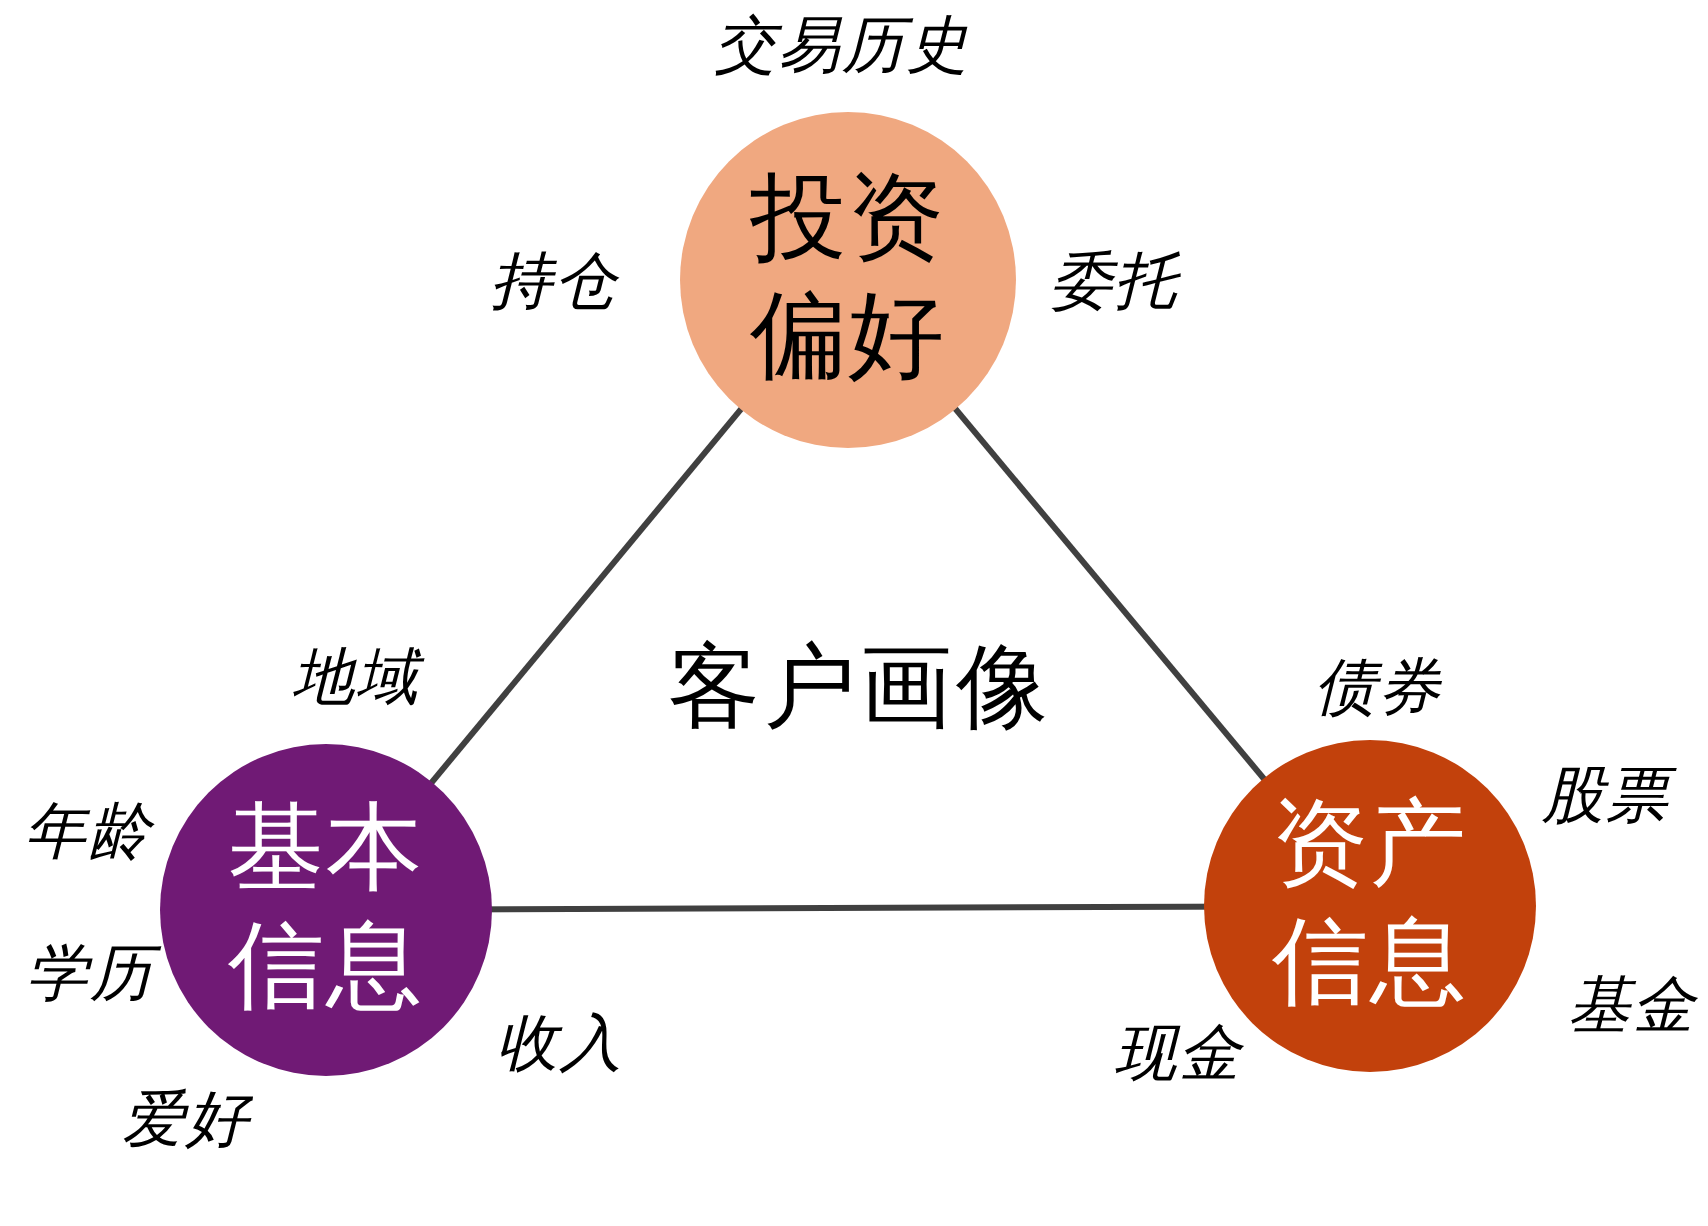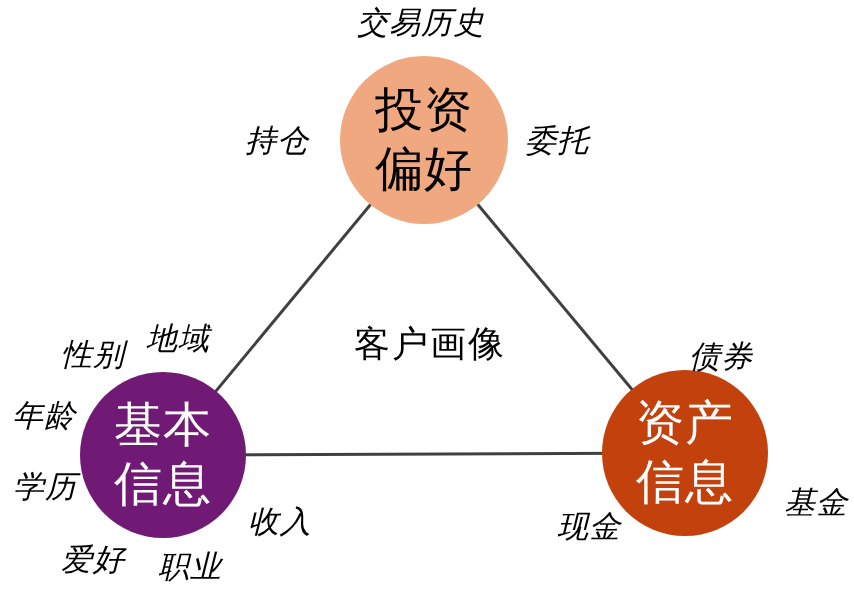--- a/index.html
+++ b/index.html
@@ -39,21 +39,21 @@
   }
   .node-top   { left: 340px; top: 56px;  width: 168px; height: 168px; }
   .node-left  { left: 80px;  top: 372px; width: 166px; height: 166px; }
   .node-right { left: 602px; top: 370px; width: 166px; height: 166px; }
 
   .center-title {
     position: absolute;
     left: 430px;
     top: 344px;
     transform: translate(-50%, -50%);
-    font-size: 36px;
+    font-size: 46px;
     font-weight: 400;
     color: #000000;
     white-space: nowrap;
     z-index: 3;
     letter-spacing: 2px;
   }
   .satellite {
     position: absolute;
     transform: translate(-50%, -50%);
     font-size: 31px;
@@ -67,21 +67,21 @@
   #lbl-transaction-history { left: 421px; top: 23px;  }
   #lbl-positions           { left: 277px; top: 141px; }
   #lbl-orders              { left: 557px; top: 141px; text-align: center; }
   #lbl-region              { left: 178px; top: 339px; }
   #lbl-gender              { left: 93px;  top: 355px; }
   #lbl-age                 { left: 44px;  top: 416px; }
   #lbl-education           { left: 45px;  top: 487px; }
   #lbl-hobby               { left: 93px;  top: 560px; }
   #lbl-occupation          { left: 190px; top: 567px; }
   #lbl-income              { left: 280px; top: 522px; }
-  #lbl-bonds               { left: 689px; top: 357px; margin-left: 32px; }
+  #lbl-bonds               { left: 689px; top: 344px; }
   #lbl-stocks              { left: 803px; top: 398px; }
   #lbl-funds               { left: 816px; top: 503px; }
   #lbl-credit              { left: 714px; top: 573px; }
   #lbl-cash                { left: 589px; top: 527px; }
 </style>
 </head>
 <body>
 
 <div class="diagram">
 
@@ -105,23 +105,22 @@
     <span class="node-label" style="color: rgb(255, 255, 255);">资产
 信息</span>
   </div>
 
   <div class="center-title">客户画像</div>
 
   <div class="satellite" id="lbl-transaction-history">交易历史</div>
   <div class="satellite" id="lbl-positions">持仓</div>
   <div class="satellite" id="lbl-orders">委托</div>
   <div class="satellite" id="lbl-region">地域</div>
-  <div class="satellite" id="lbl-gender">性别</div>
   <div class="satellite" id="lbl-age">年龄</div>
   <div class="satellite" id="lbl-education">学历</div>
   <div class="satellite" id="lbl-hobby">爱好</div>
-  <div class="satellite" id="lbl-occupation">职业</div>
   <div class="satellite" id="lbl-income">收入</div>
   <div class="satellite" id="lbl-bonds">债券</div>
+  <div class="satellite" id="lbl-stocks">股票</div>
   <div class="satellite" id="lbl-funds">基金</div>
   <div class="satellite" id="lbl-cash">现金</div>
 
 </div>
 
 </body></html>

